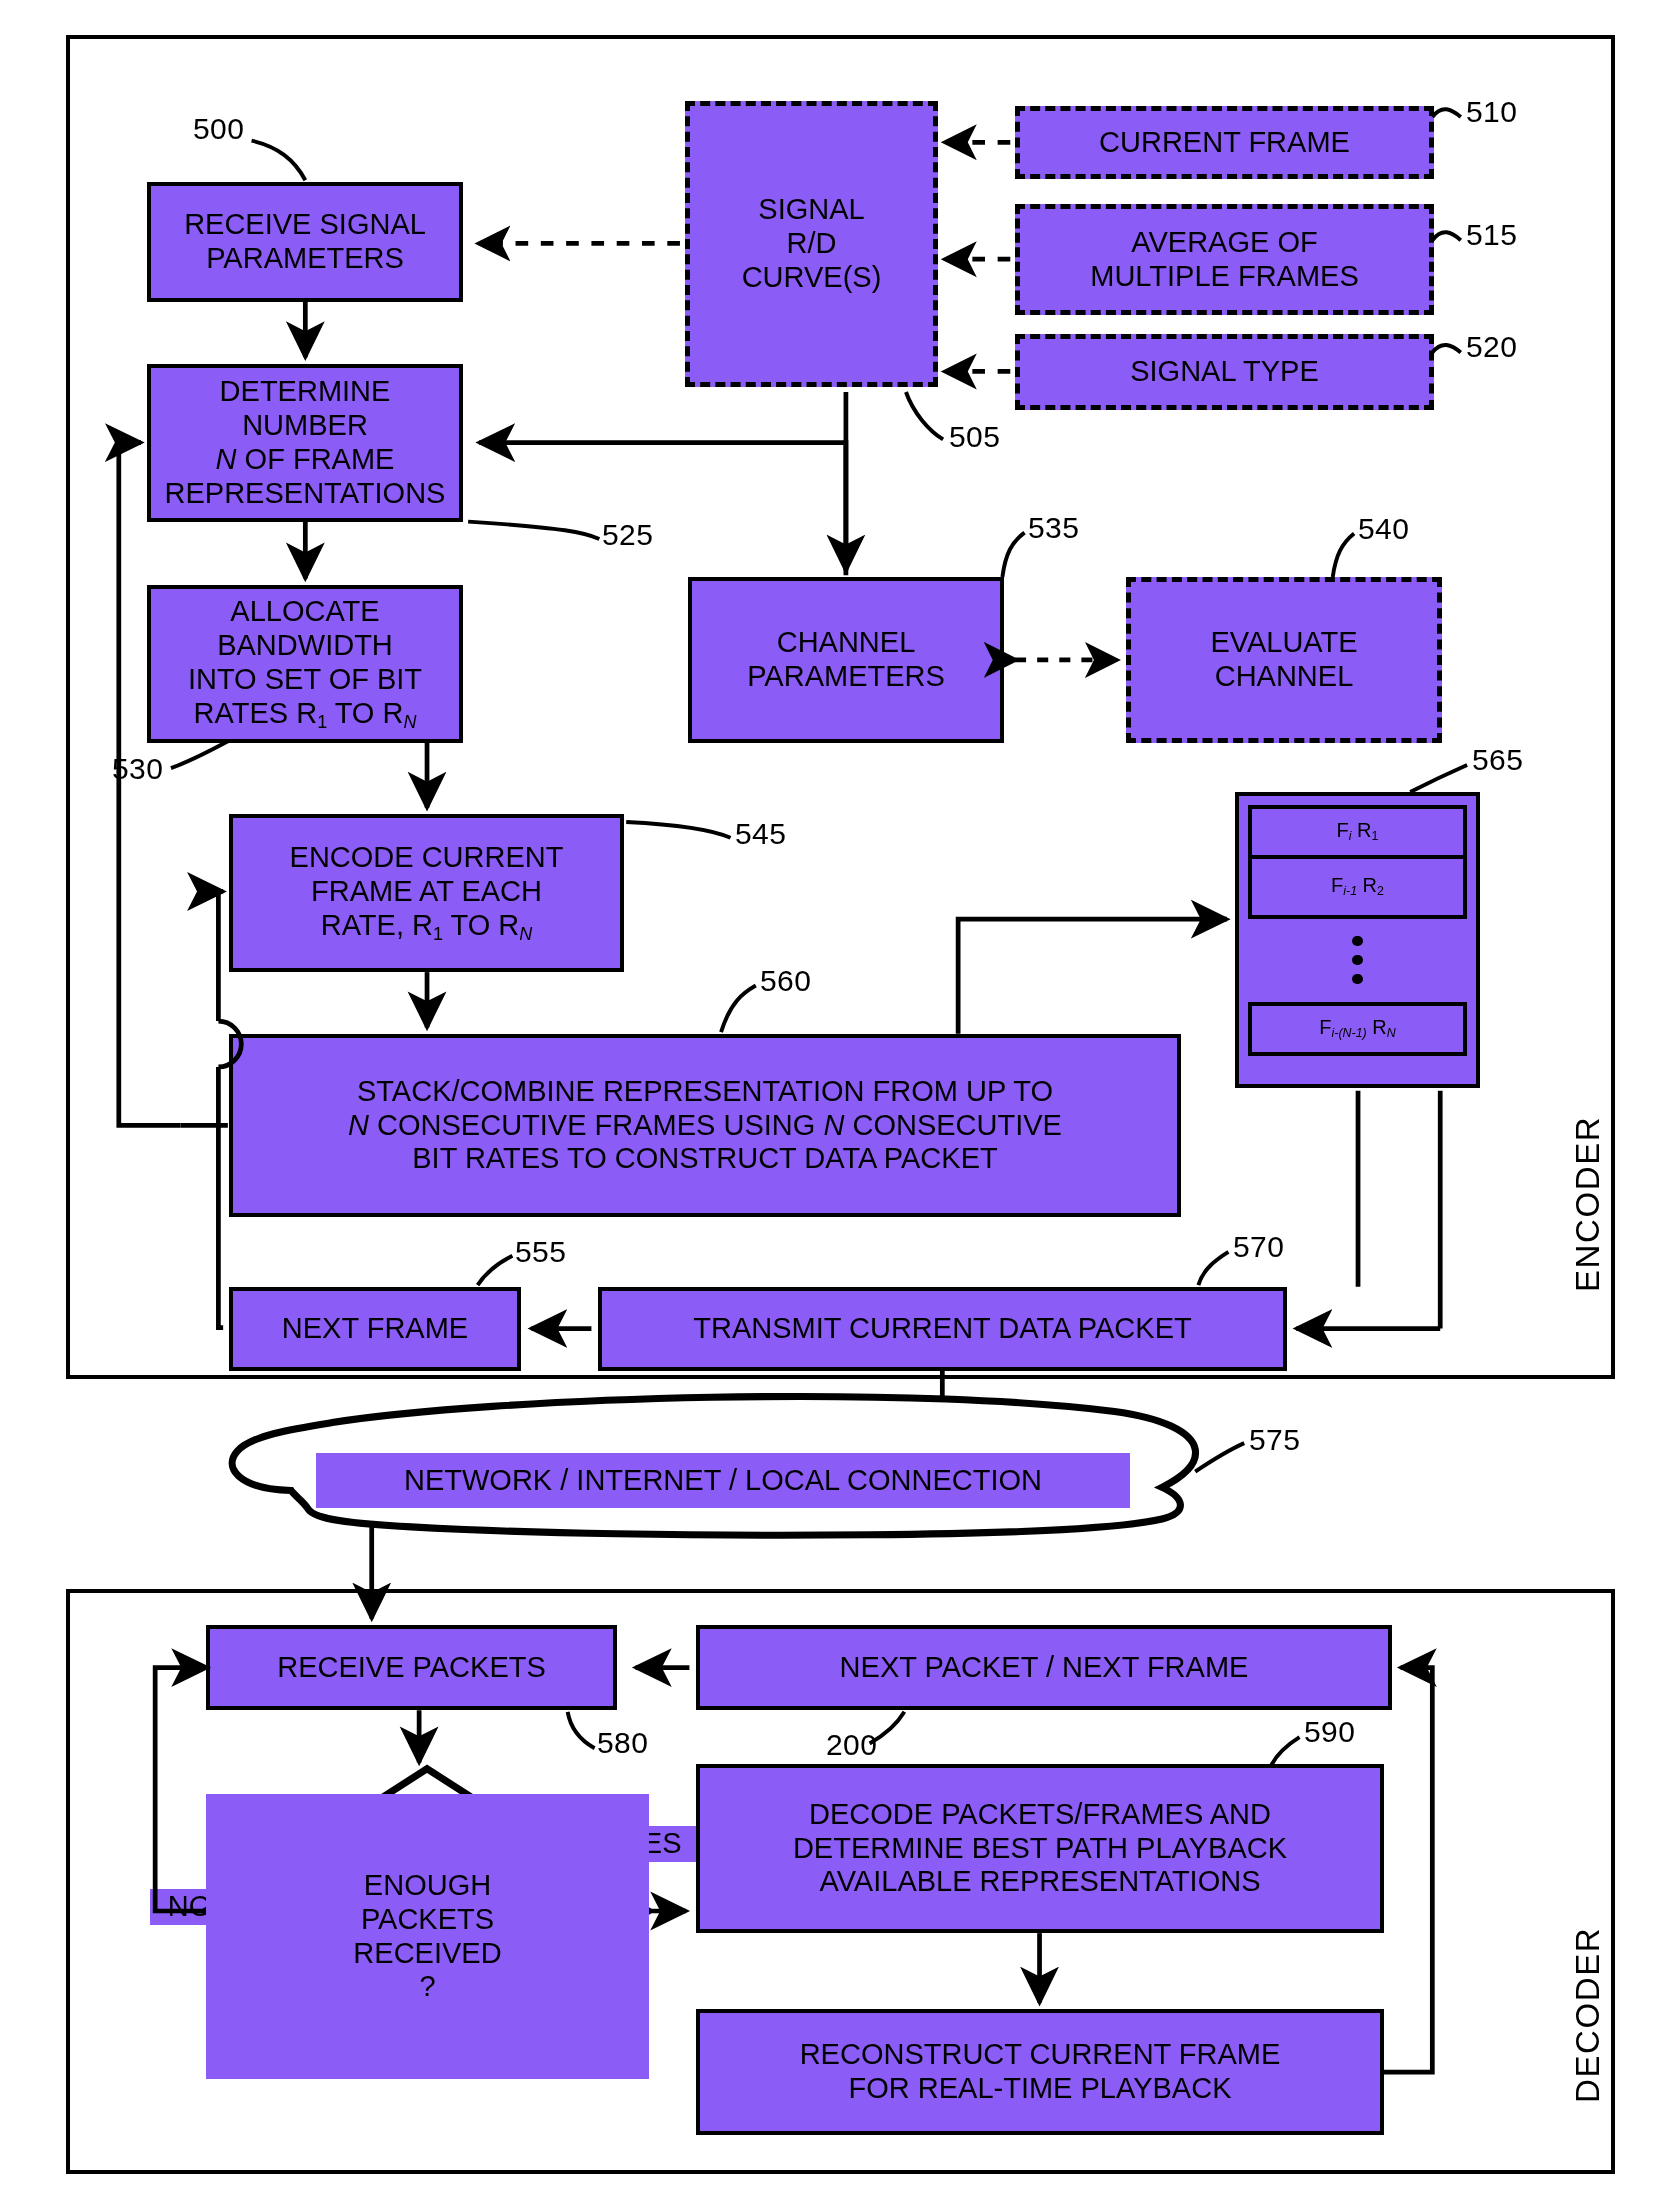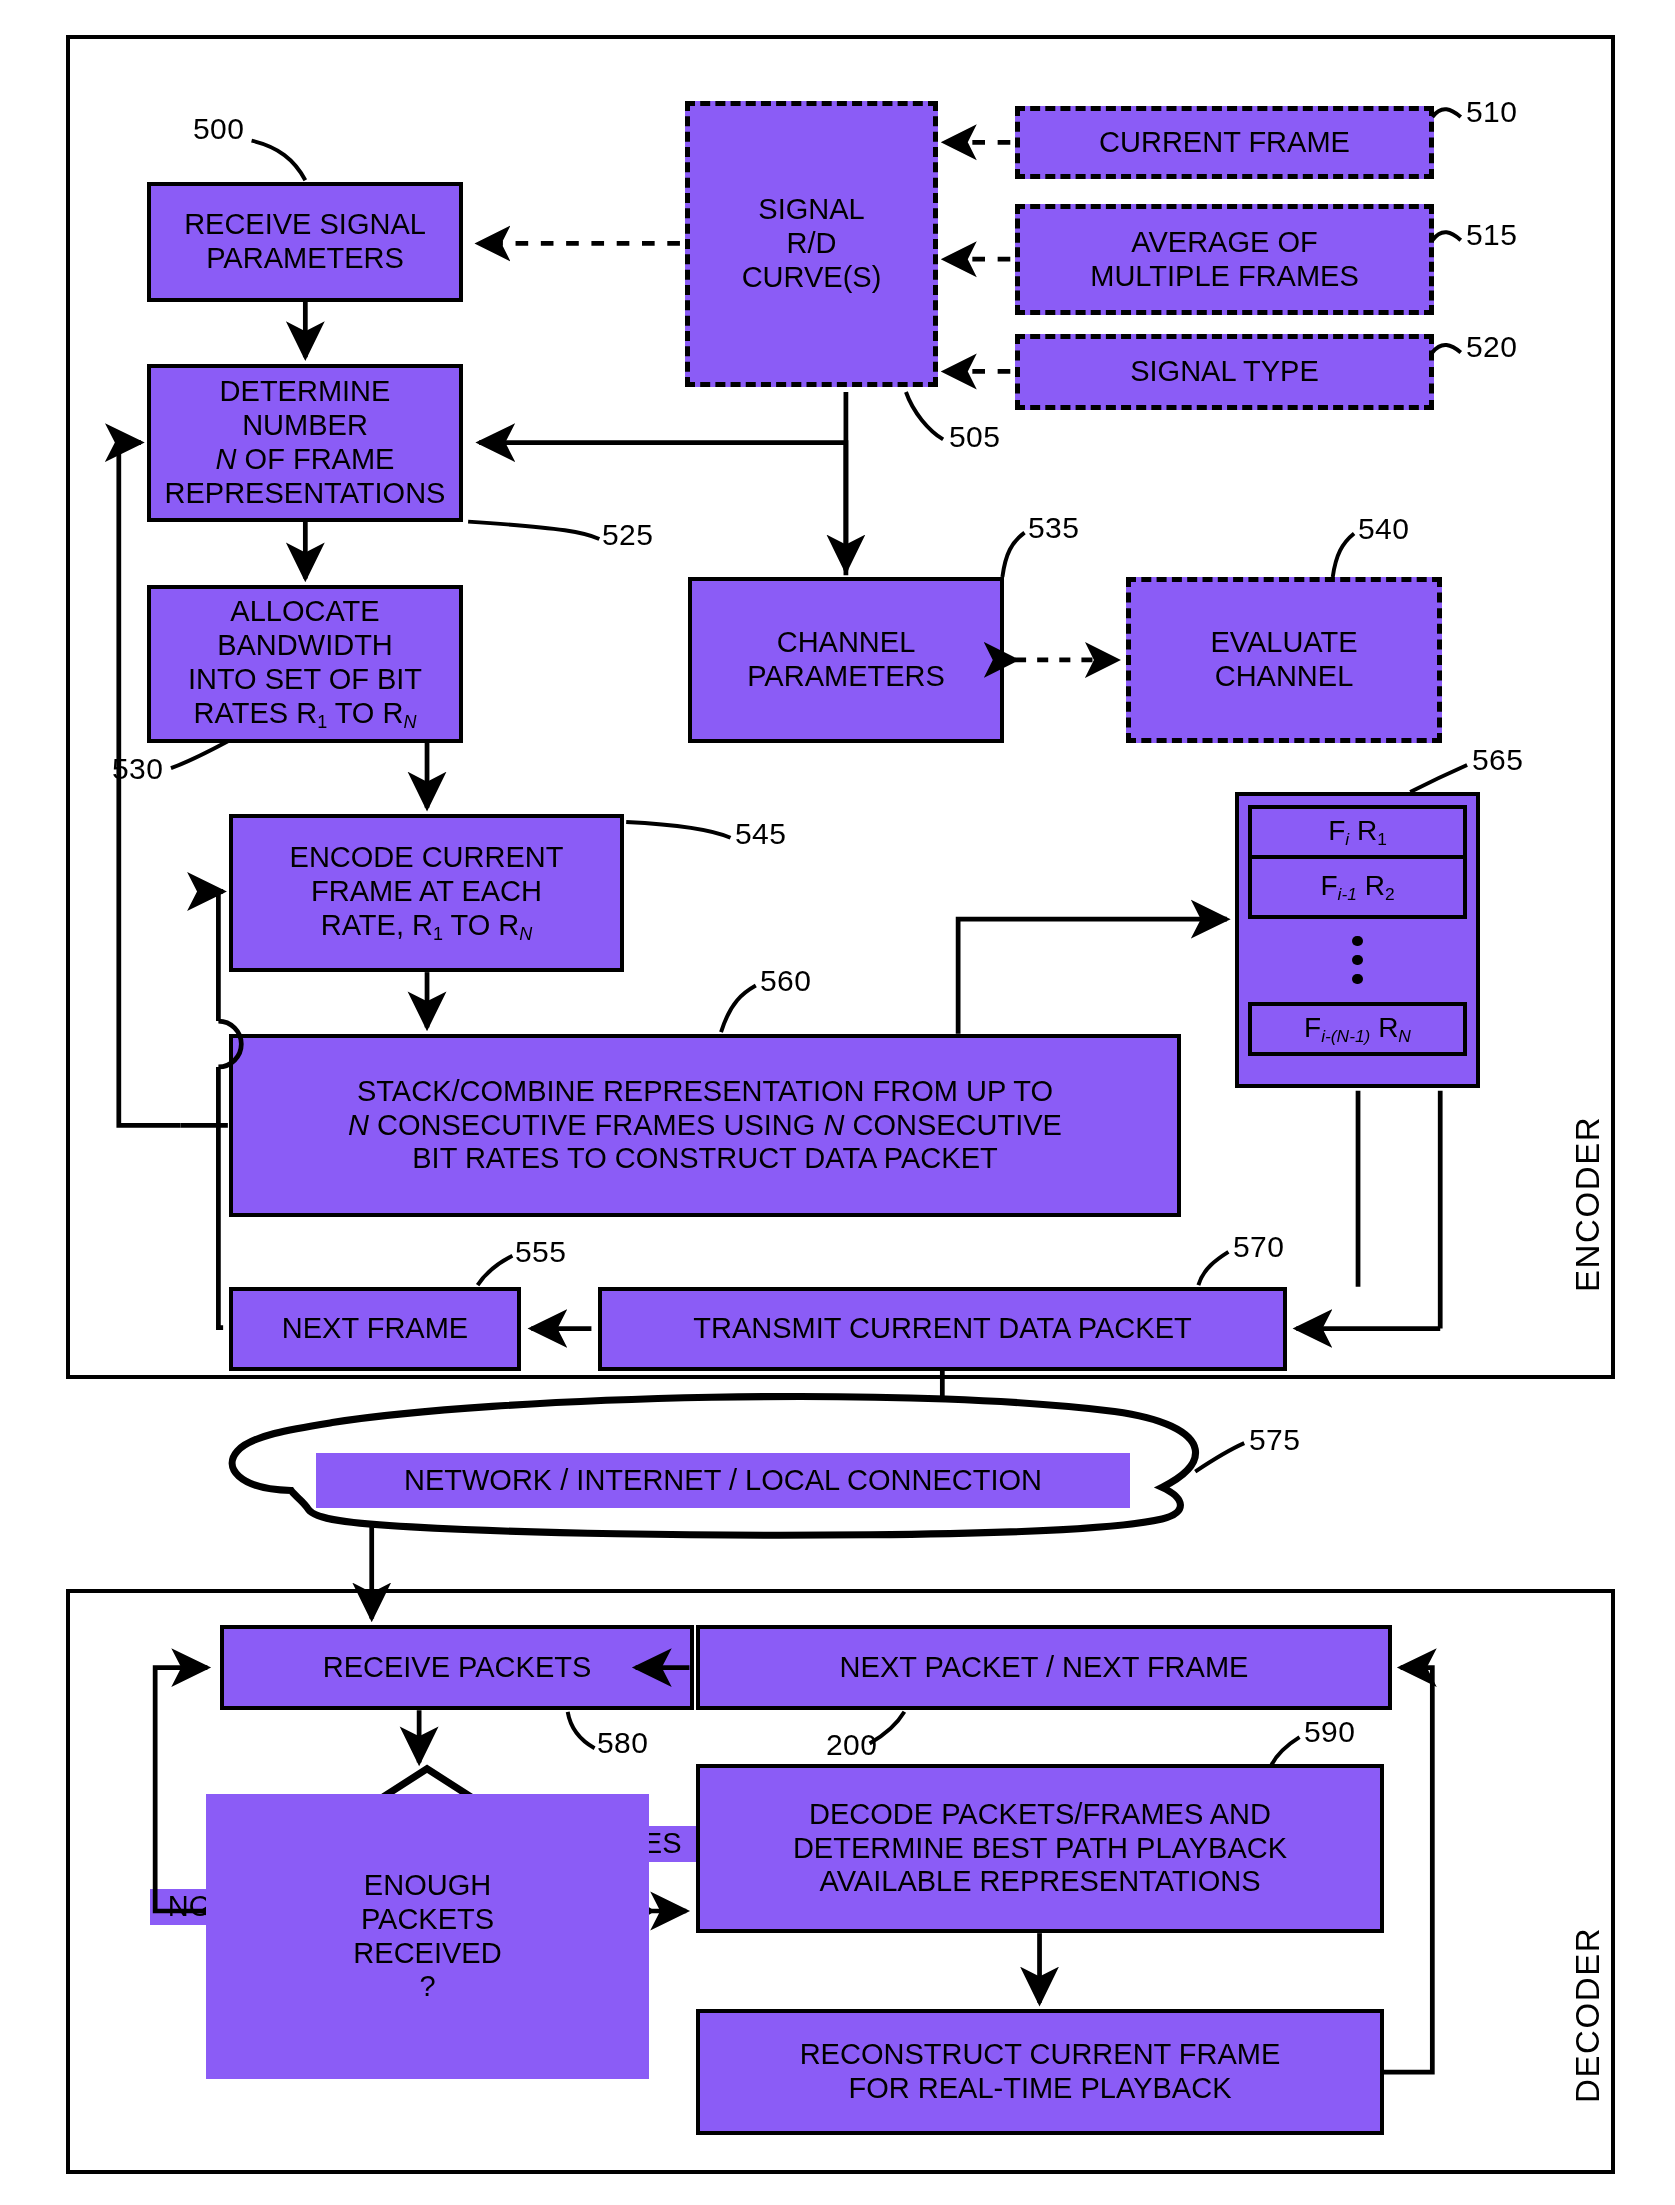--- a/index.html
+++ b/index.html
@@ -14,21 +14,21 @@
   
   .node{position:absolute;box-sizing:border-box;display:flex;
         align-items:center;justify-content:center;text-align:center;
         background:#8b5cf6;}
   .solid{border:4px solid #000;}
   .dashed{border:5.5px dashed #000;}
   .node .txt{line-height:1.17;padding:0 4.7px;}
 
   
   .fs-big{font-size:29px;}
-  .fs-med{font-size:28px;}
+  .fs-med{font-size:20px;}
 
   .ital{font-style:italic;}
 
   
   .ref{position:absolute;font-size:30px;letter-spacing:0.4px;}
 
   
   .vlabel{position:absolute;font-size:33px;letter-spacing:1.6px;
           transform-origin:left top;white-space:nowrap;}
 
@@ -168,21 +168,21 @@
       </div>
     </div>
   </div>
 
   <div class="node" style="left:316px;top:1453px;width:814px;height:55px;z-index:4;">
     <div class="txt fs-big">
       <span>NETWORK / INTERNET / LOCAL CONNECTION</span>
     </div>
   </div>
 
-  <div class="node solid" style="left:220px;top:1625px;width:474px;height:85px;">
+  <div class="node solid" style="left:206px;top:1625px;width:411px;height:85px;">
     <div class="txt fs-big">
       <span>RECEIVE PACKETS</span>
     </div>
   </div>
 
   <div class="node solid" style="left:696px;top:1625px;width:696px;height:85px;">
     <div class="txt fs-big">
       <span>NEXT PACKET / NEXT FRAME</span>
     </div>
   </div>

